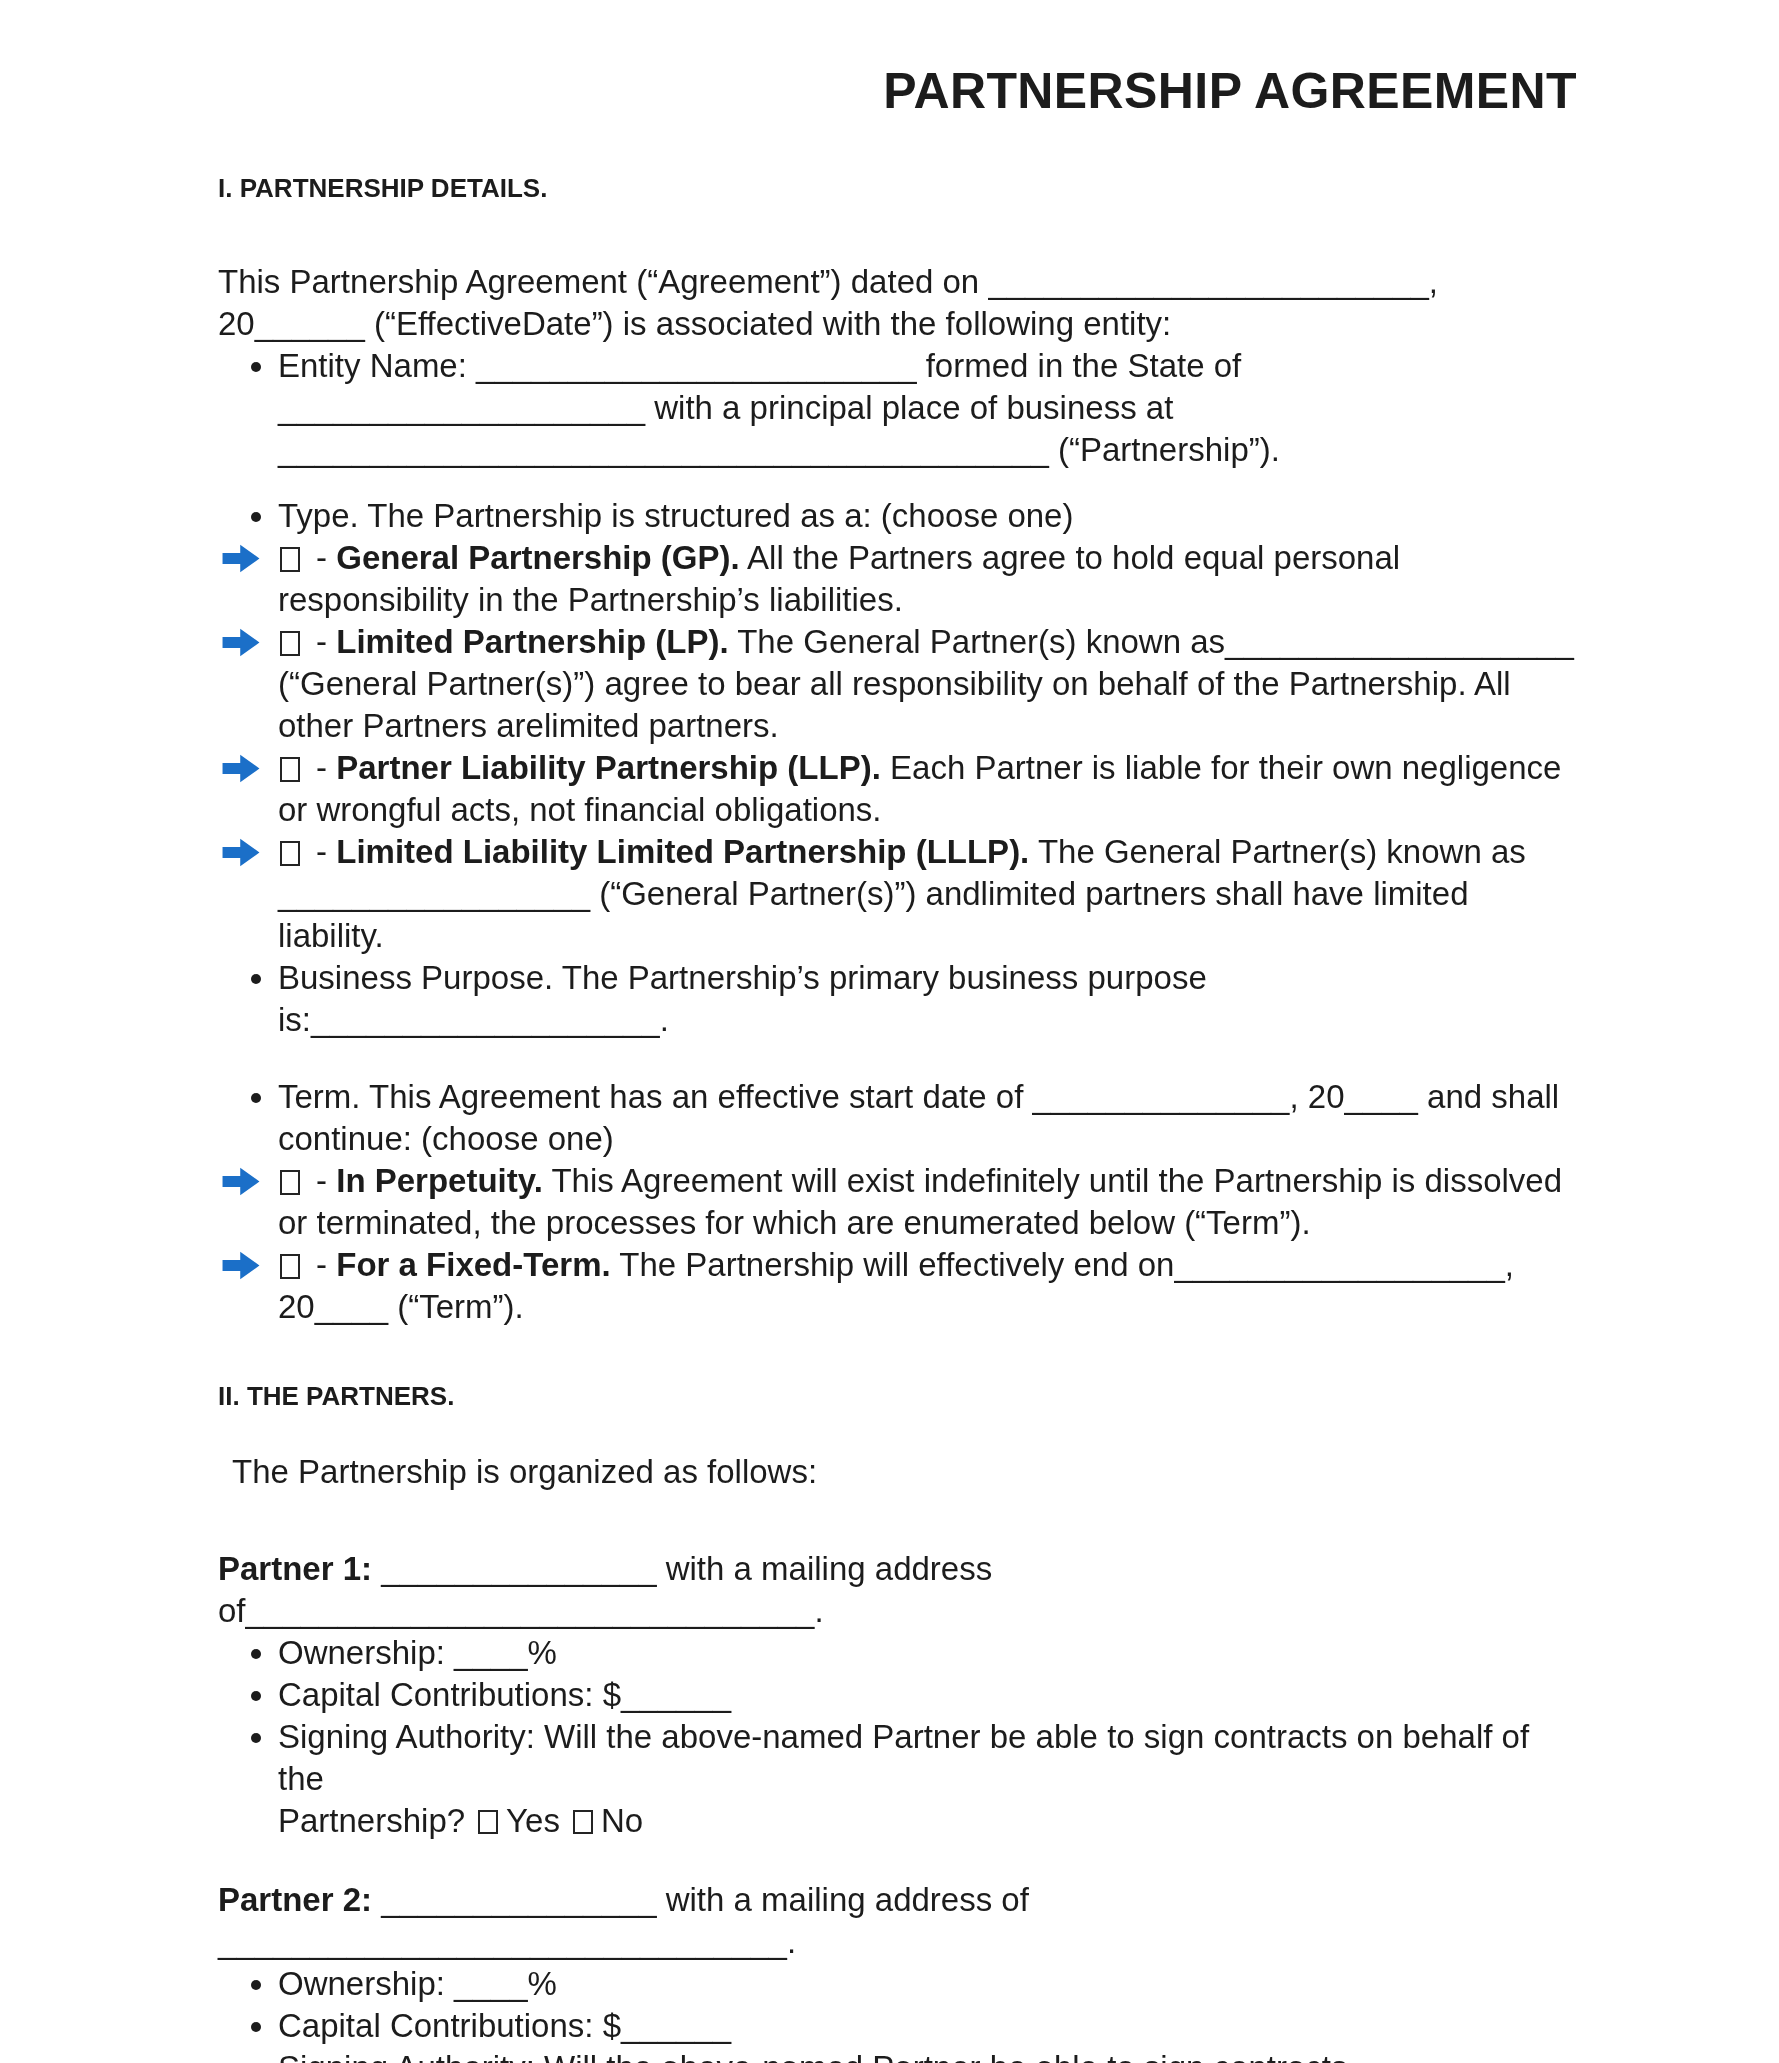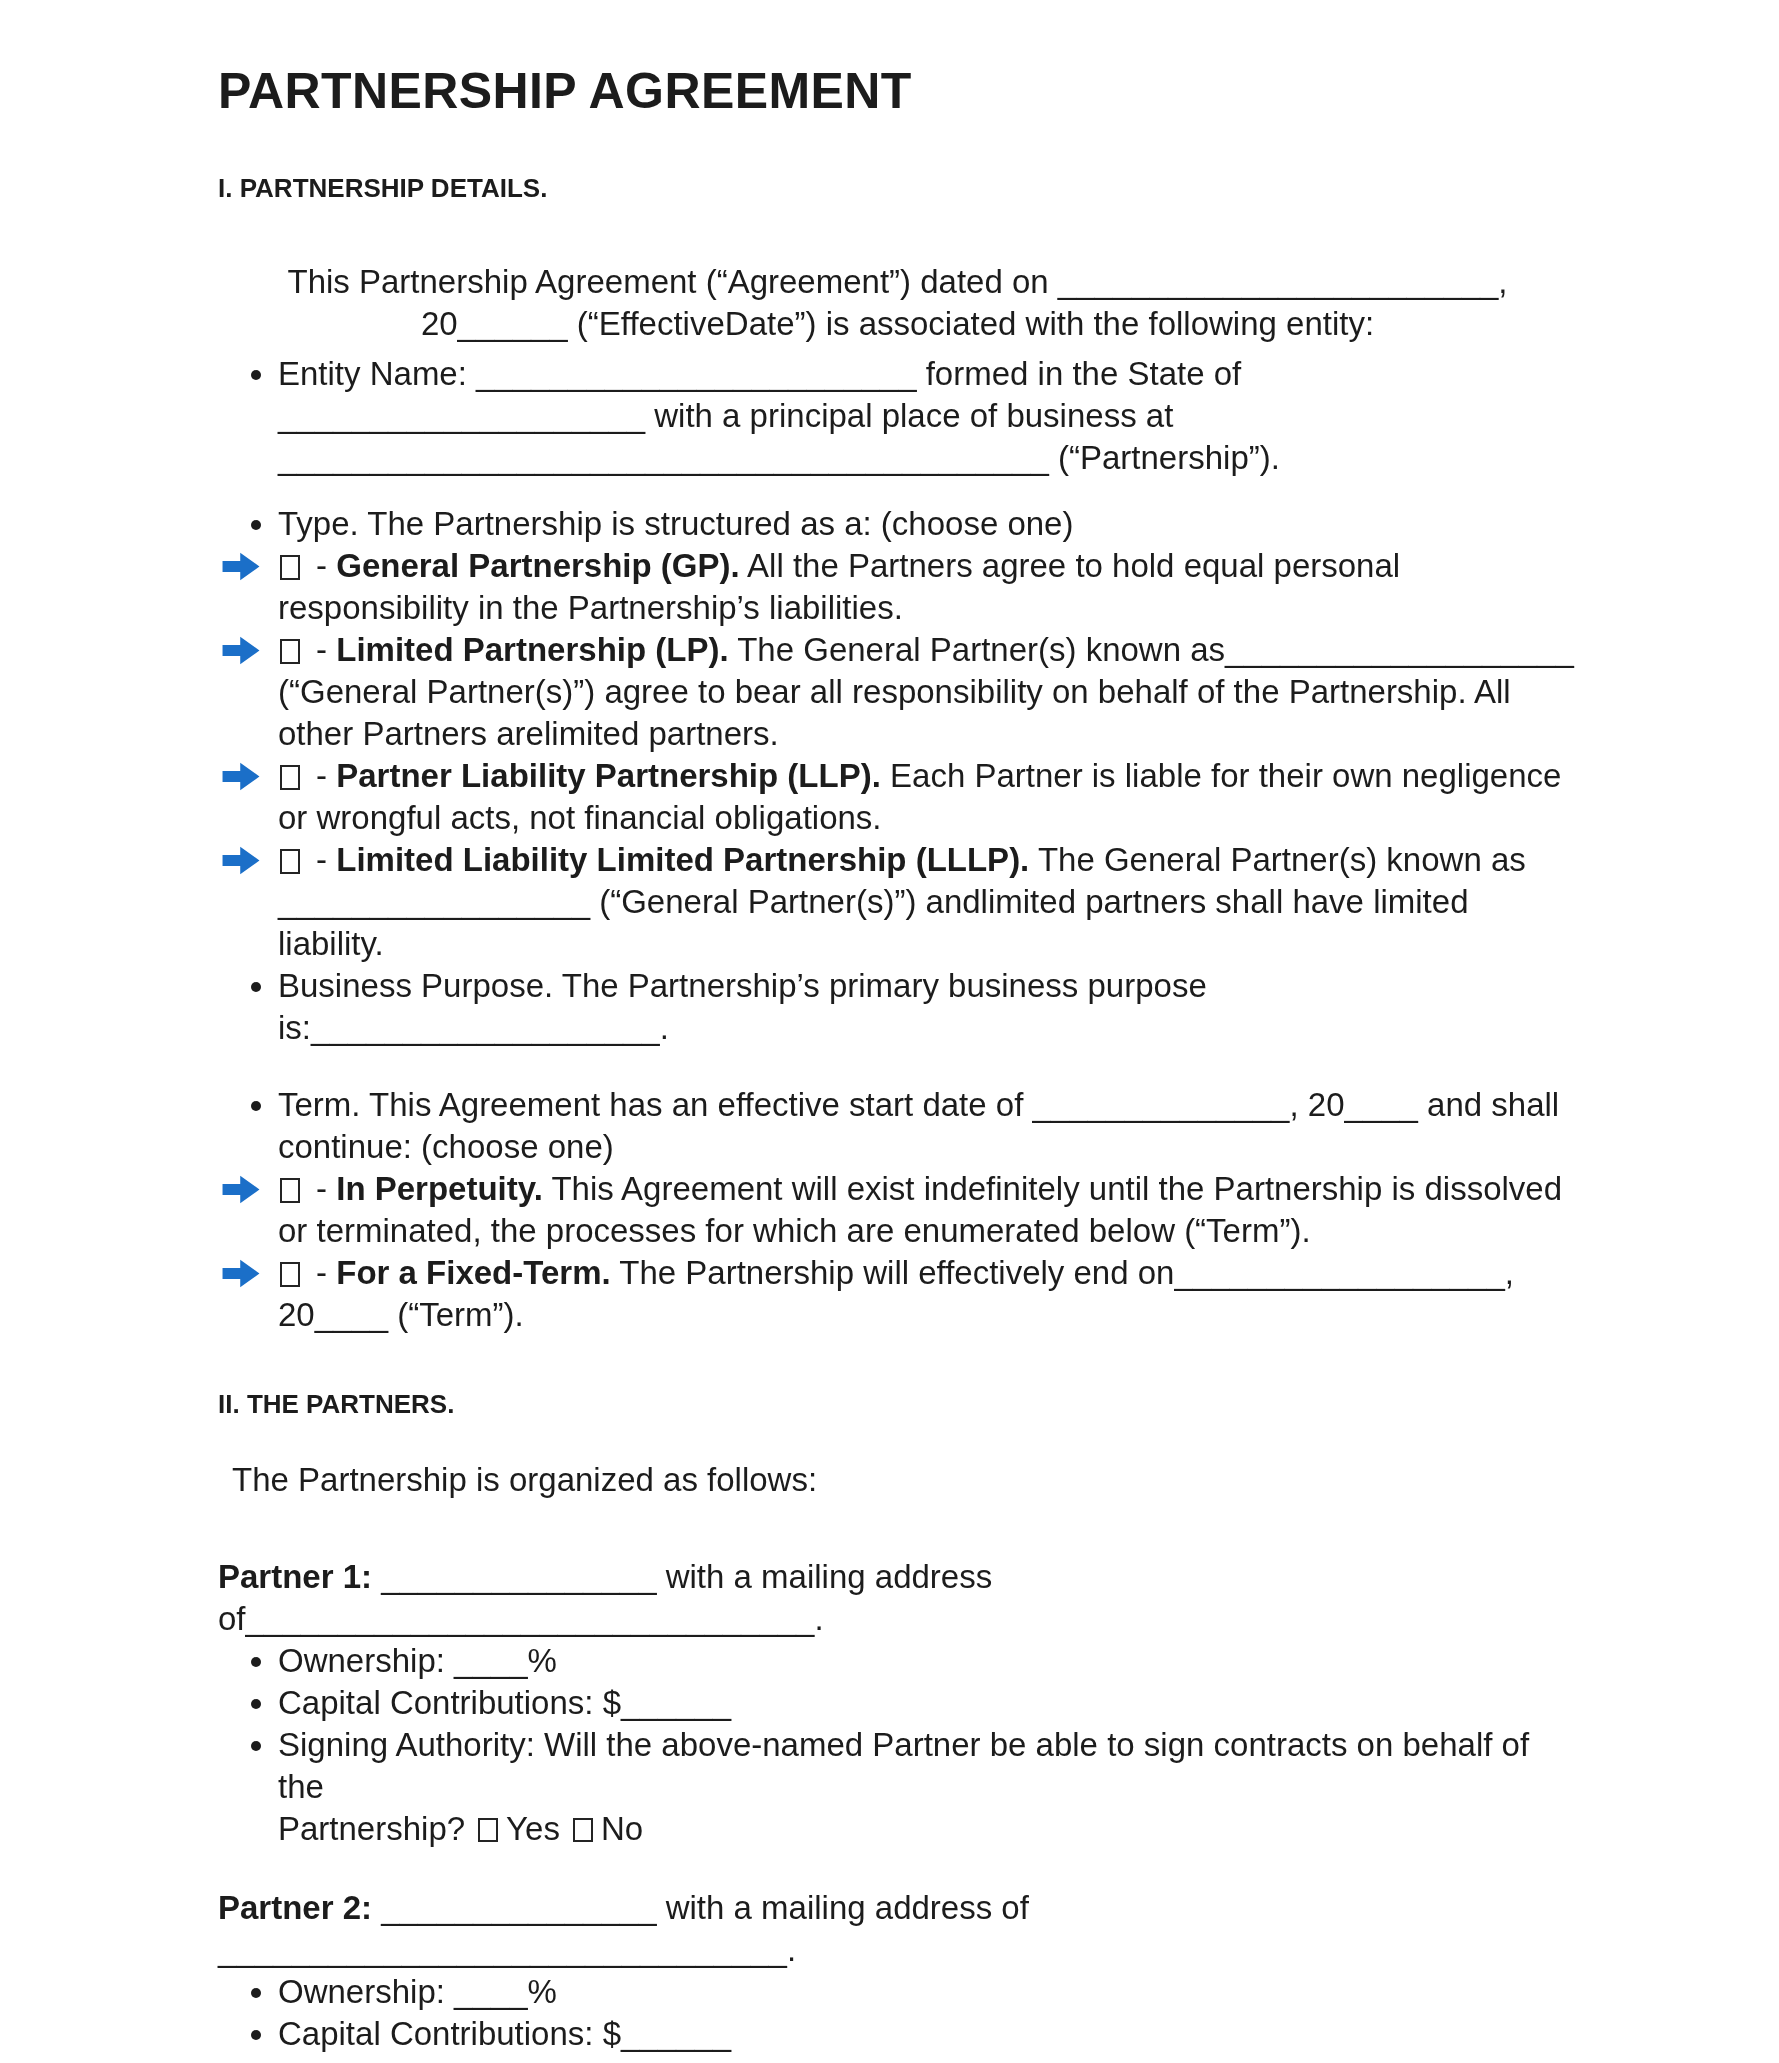--- a/index.html
+++ b/index.html
@@ -7,26 +7,26 @@
   html, body { margin: 0; padding: 0; }
   body {
     width: 1779px; height: 2064px; overflow: hidden;
     background: #ffffff; color: #1c1c1c;
     font-family: "Liberation Sans", sans-serif;
     font-size: 33px; line-height: 42px;
   }
   .page { padding: 40px 202px 0 218px; }
 
   .doc-title {
-    text-align: left; font-size: 50px; line-height: 61px;
+    text-align: right; font-size: 50px; line-height: 61px;
     font-weight: 700; margin: 21px 0 0 0; letter-spacing: 0.4px;
   }
   .sec-heading { font-size: 26px; font-weight: 700; margin: 45px 0 0 0; }
   .sec-heading.second { margin-top: 47px; }
-  .intro { margin: 52px 0 8px 0; text-align: center; }
+  .intro { margin: 52px 0 0 0; }
   .organized { margin: 34px 0 0 14px; }
 
   ul.blist { margin: 0; padding: 0 0 0 60px; }
   ul.blist > li { margin: 0; padding-left: 0; }
   .entity-group { margin-top: 47px; }
   .type-group  { margin-top: 24px; }
   .purpose-group { margin-top: 35px; }
   .term-group  { margin-top: 35px; }
 
   .opt { position: relative; padding-left: 60px; }

